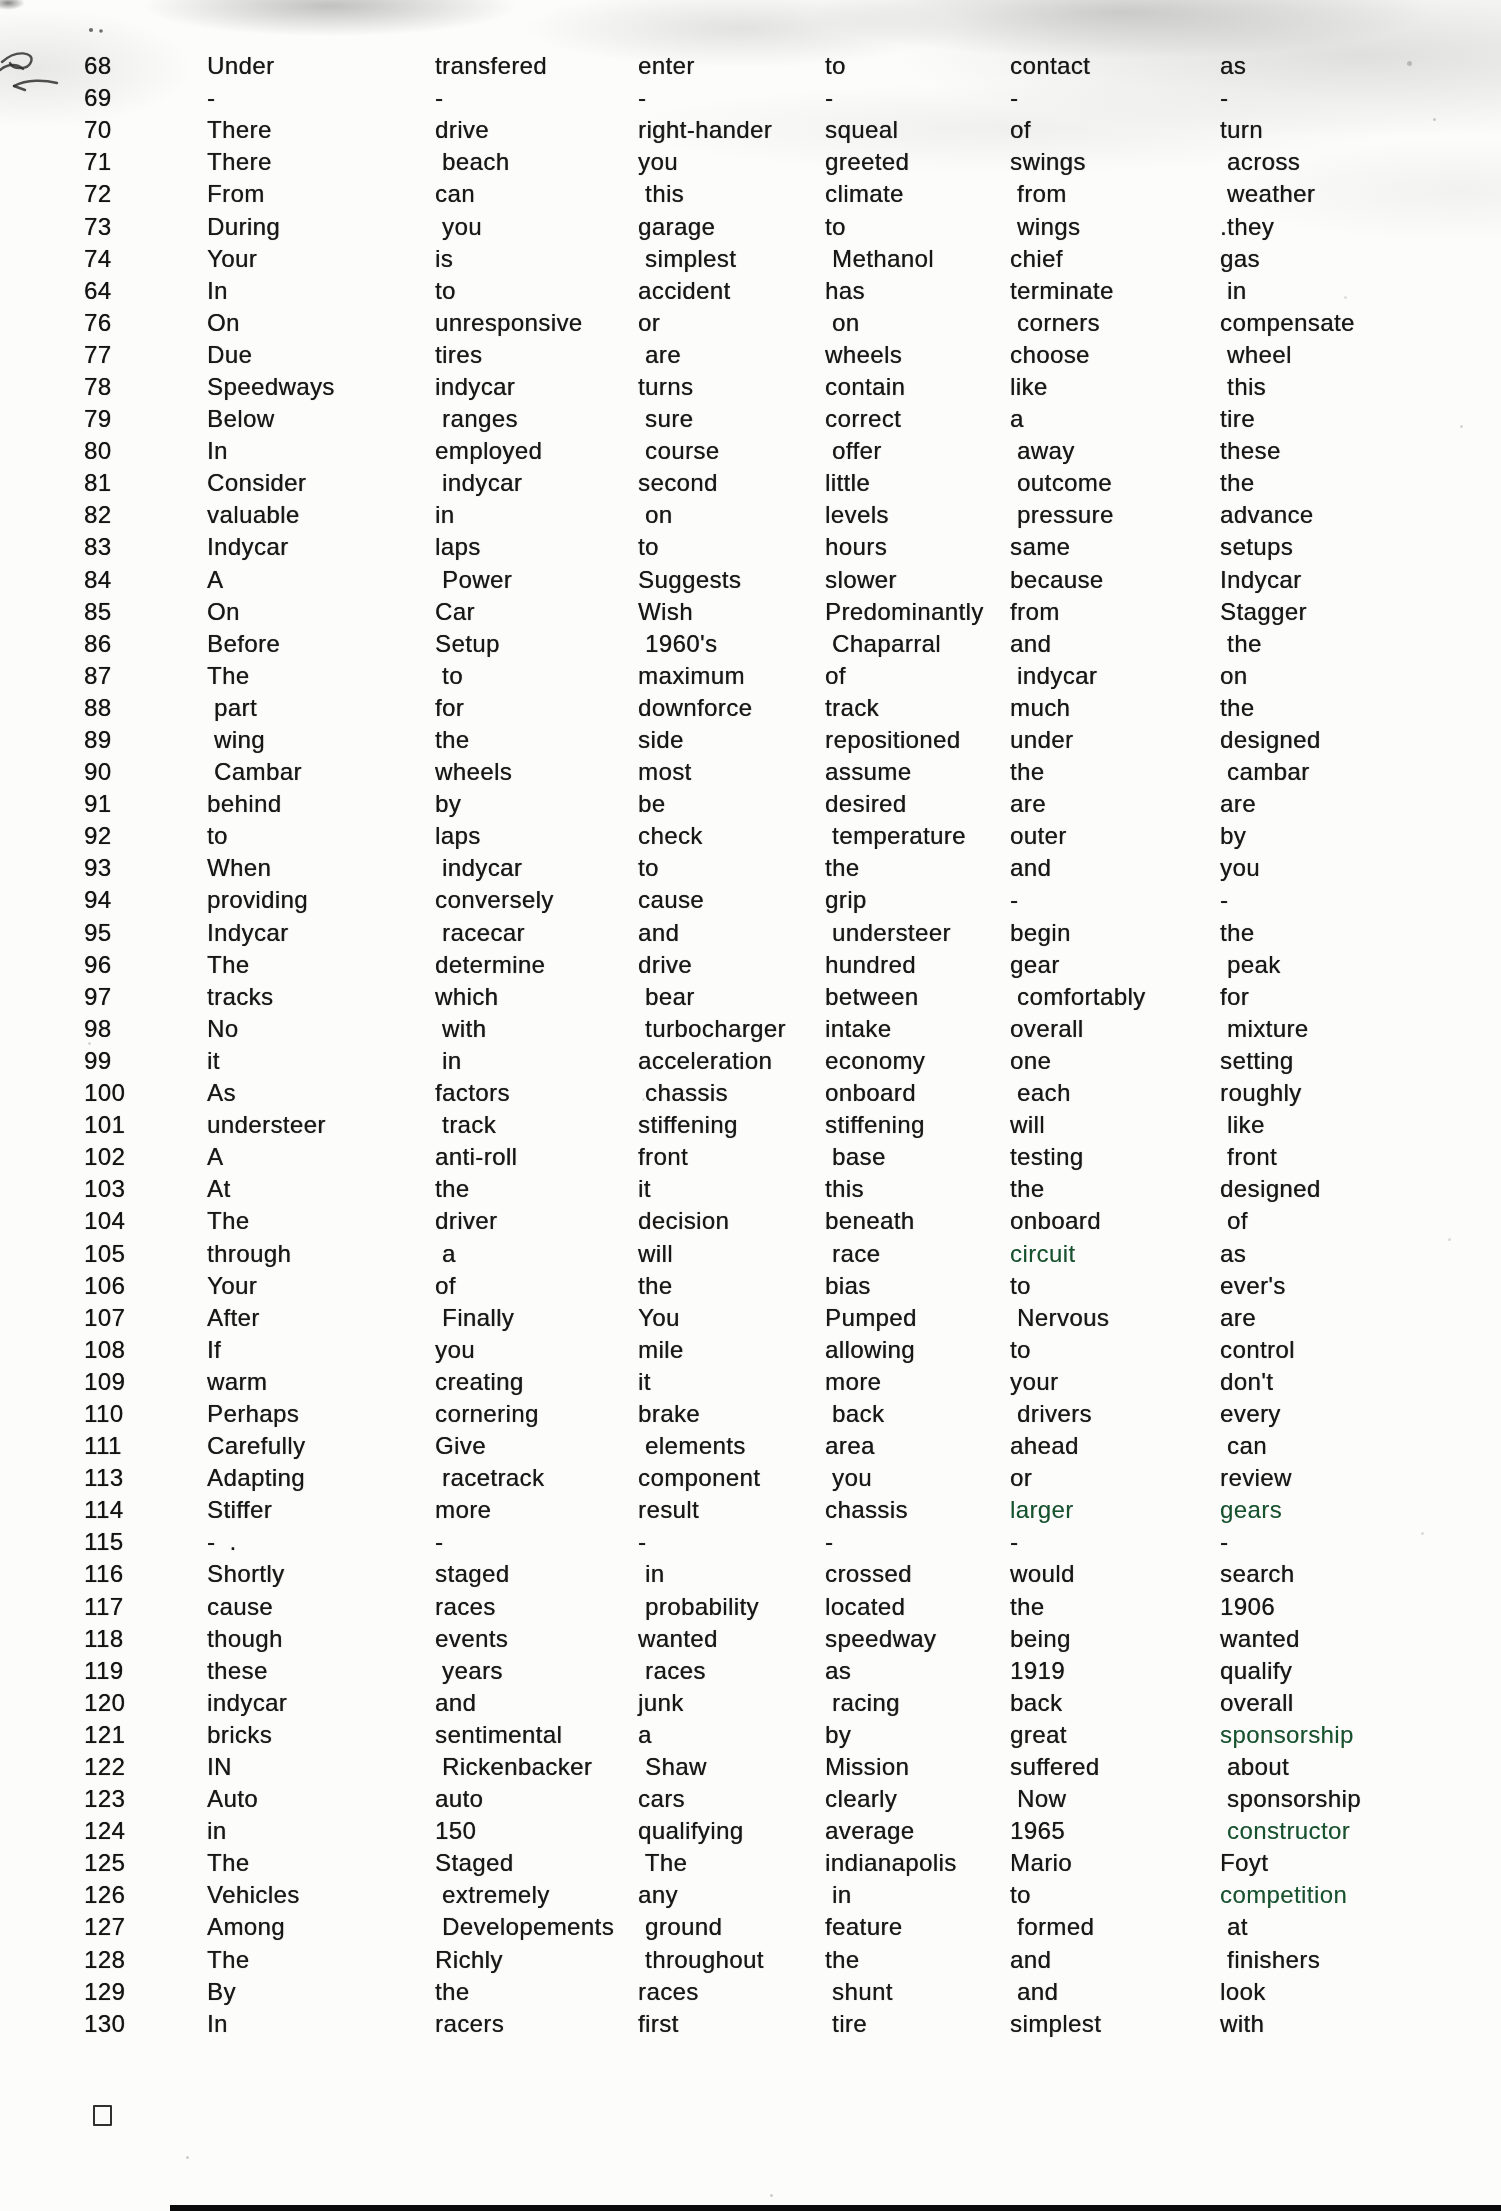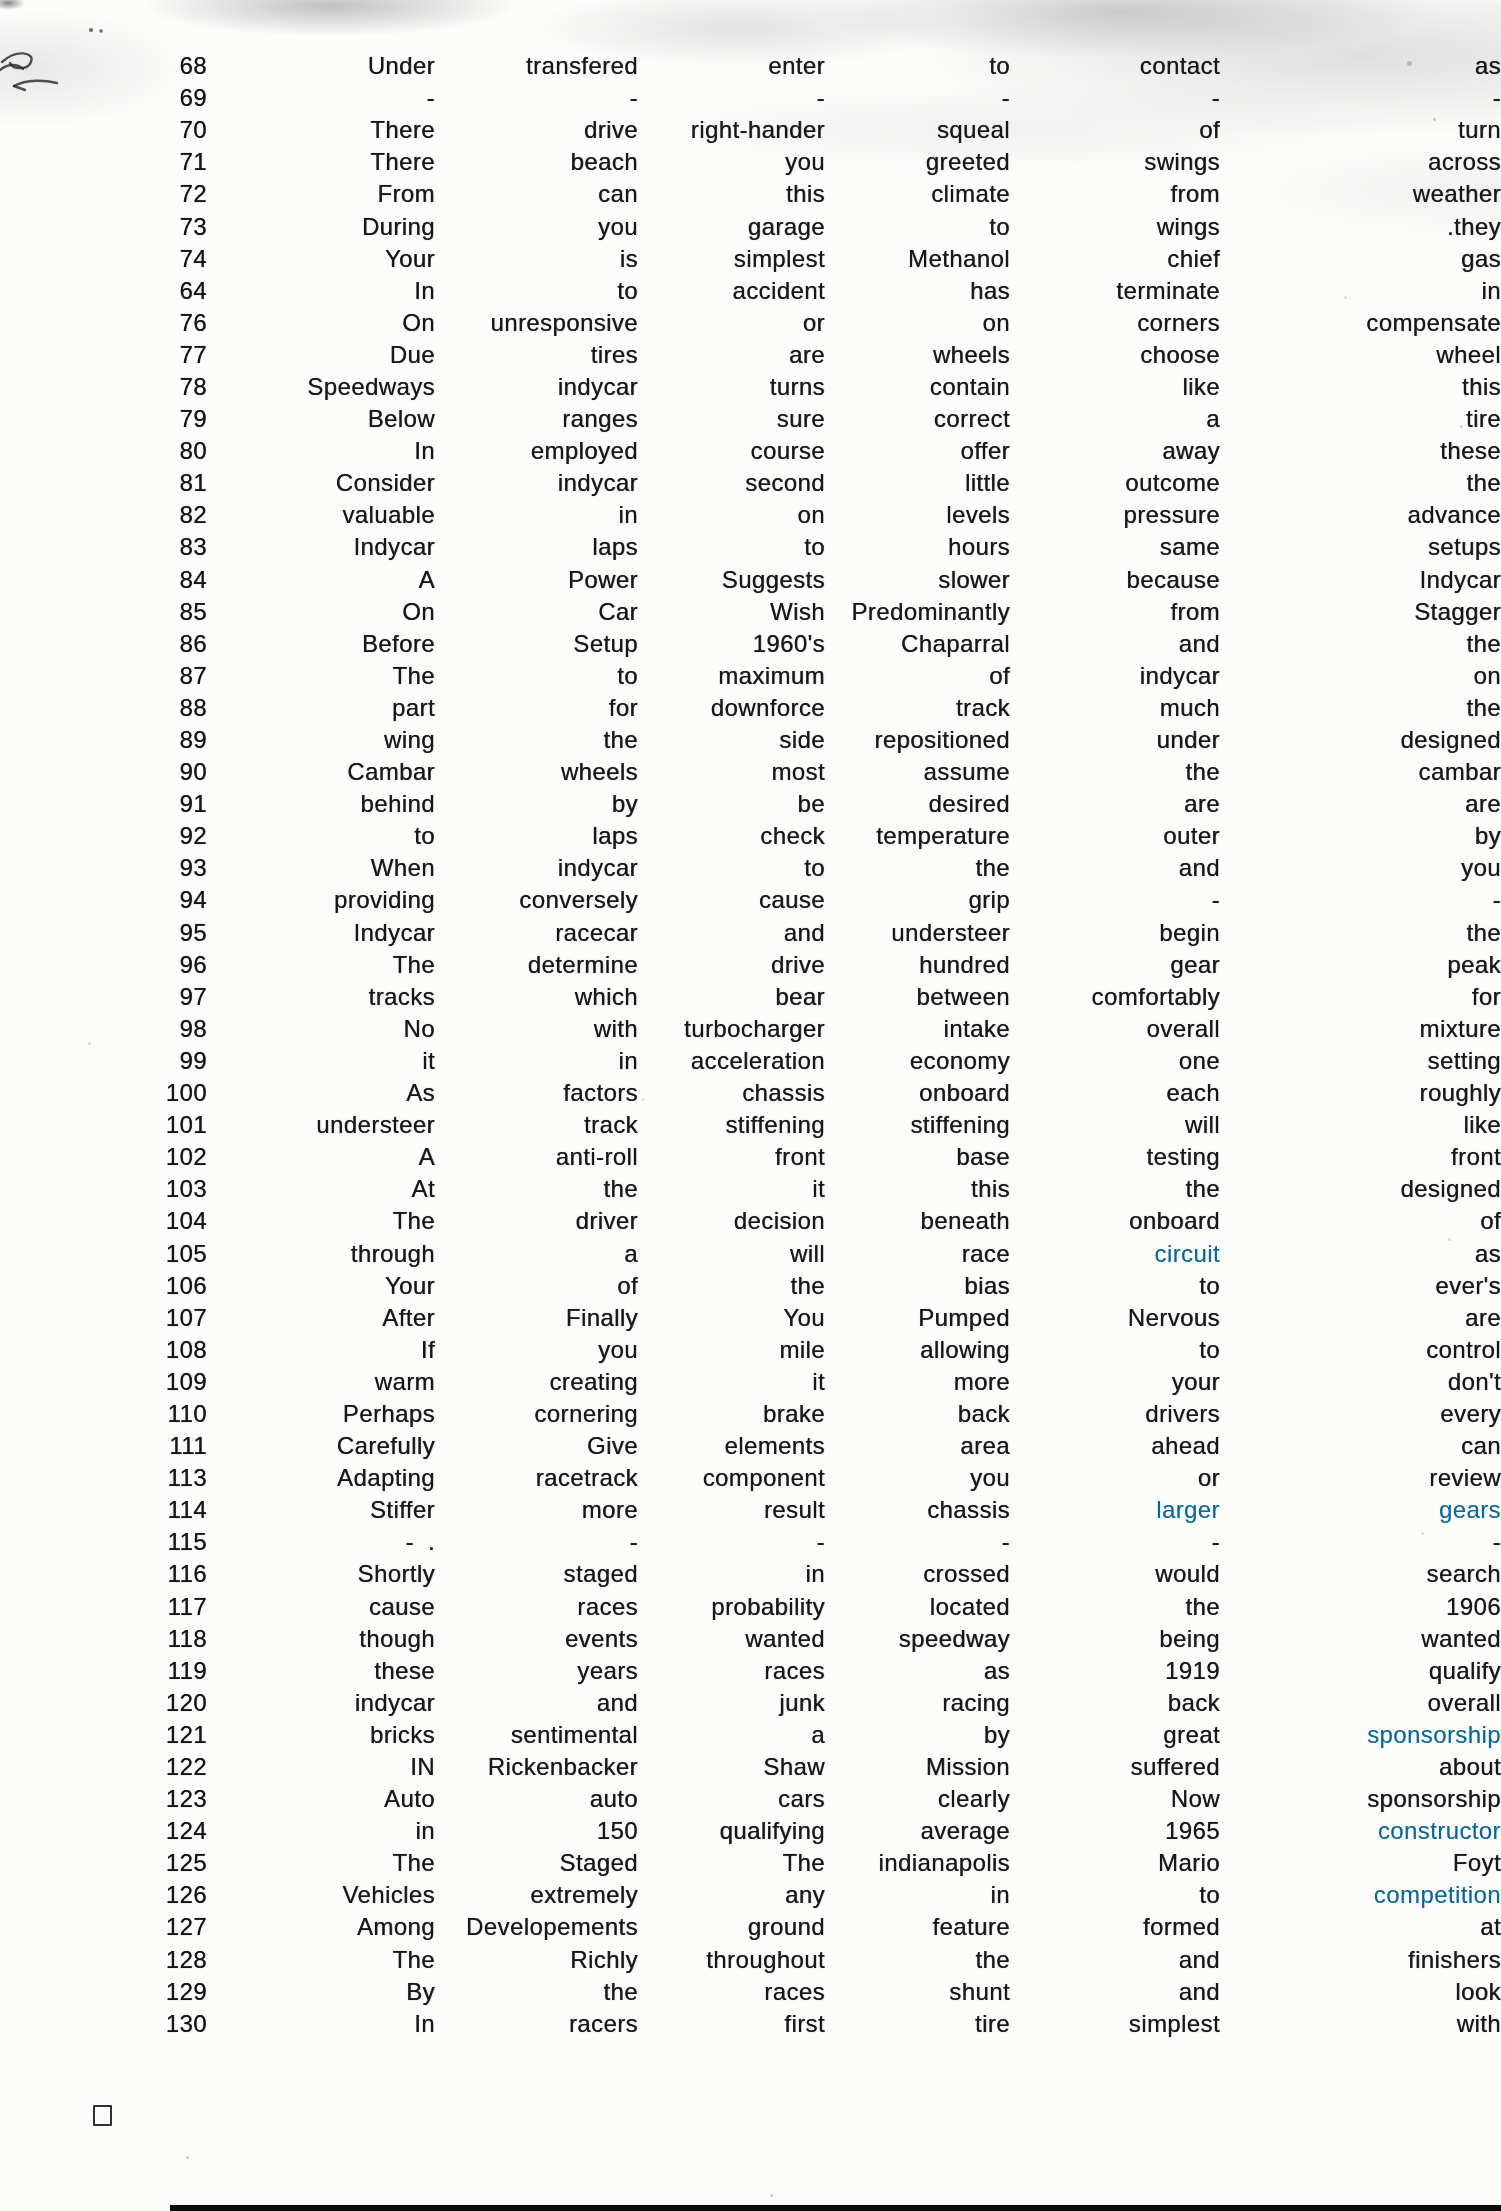--- a/index.html
+++ b/index.html
@@ -32,38 +32,38 @@
       1448px 1238px 0 0 rgba(140,140,140,.30),
       88px 1042px 0 0 rgba(140,140,140,.35),
       1421px 1532px 0 0 rgba(140,140,140,.30),
       770px 2194px 0 0 rgba(130,130,130,.40),
       186px 2156px 0 0 rgba(130,130,130,.40),
       1344px 296px 0 0 rgba(150,150,150,.30),
       642px 1098px 0 0 rgba(150,150,150,.25);
   }
   .edge-band{position:absolute;left:170px;right:0;bottom:0;height:6px;background:#0b0b0b;}
   
-  .word-table{position:absolute;left:0;top:50px;width:1501px;text-align:right;}
+  .word-table{position:absolute;left:0;top:50px;width:1501px;}
   .row{
     display:grid;
     grid-template-columns:123px 228px 203px 187px 185px 210px 281px;
     padding-left:84px;
     height:32.1px;
     align-items:center;
   }
   .cell{
     white-space:pre;
     font-size:24px;
     letter-spacing:.4px;
     color:#171717;
     text-shadow:0.3px 0.4px 0.7px rgba(15,15,15,.75);
     overflow:visible;
   }
   .cell.num{color:#131313;}
-  .cell.light{color:#0369a1;text-shadow:0.2px 0.3px 0.6px rgba(120,120,120,.55);}
+  .cell.light{color:#14532d;text-shadow:0.2px 0.3px 0.6px rgba(120,120,120,.55);}
   
   .checkbox{
     position:absolute;left:93px;top:2105px;width:15px;height:17px;
     border:2.5px solid #303030;background:transparent;border-radius:1px;
   }
 </style>
 </head>
 <body>
 
 <div>

